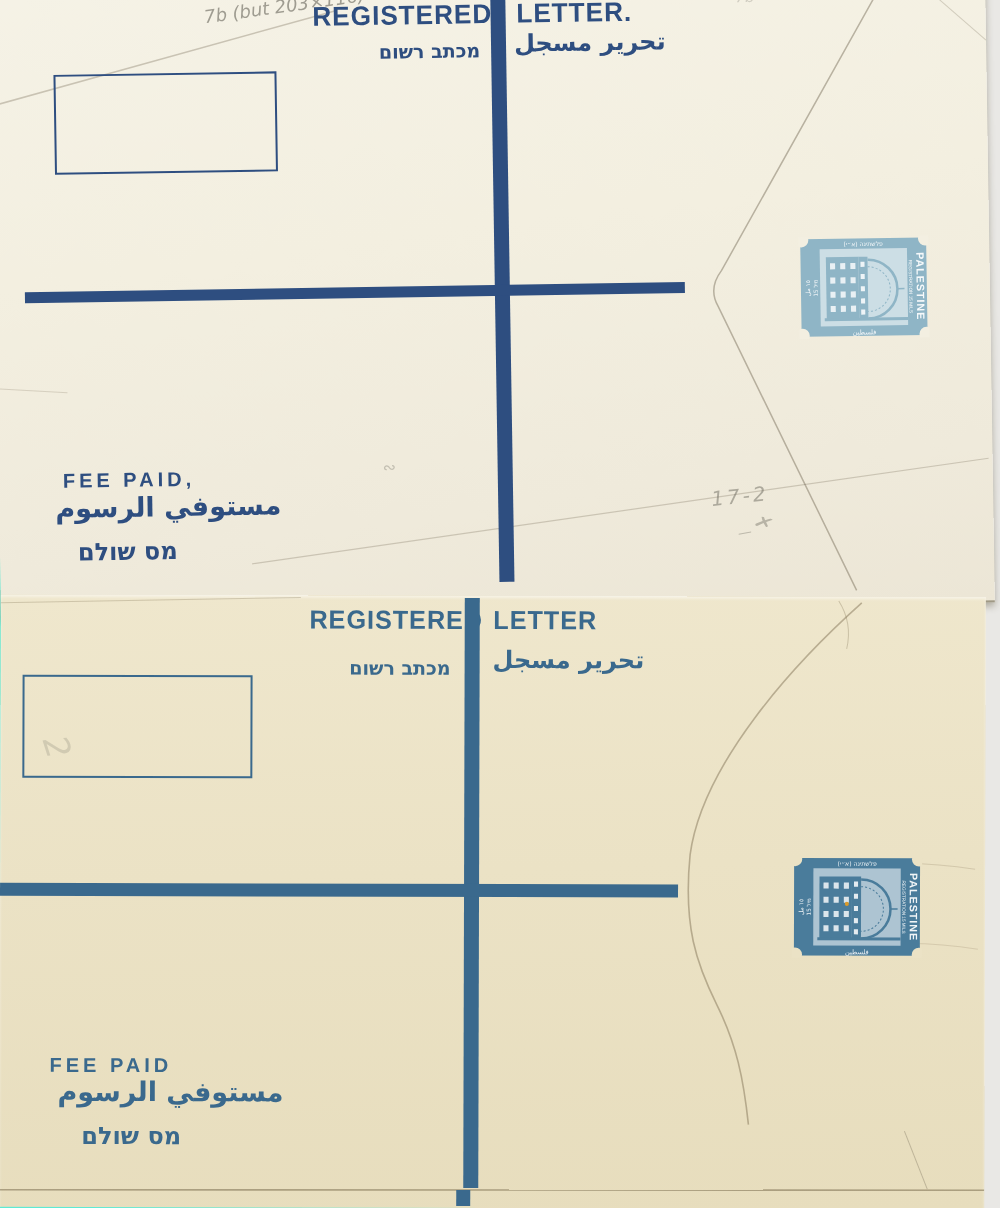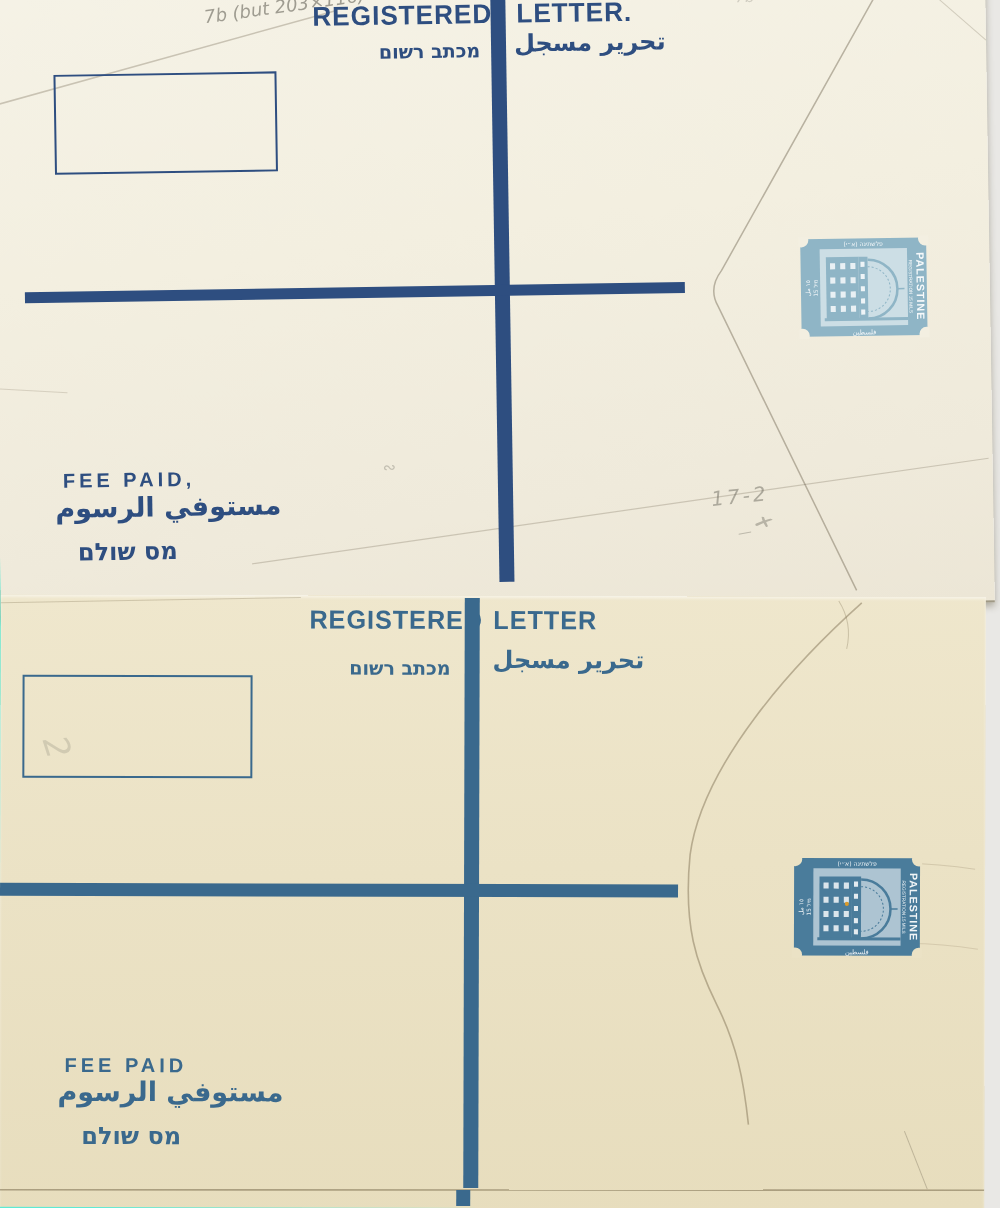--- a/index.html
+++ b/index.html
@@ -178,17 +178,17 @@
       <rect class="st-ink" x="25" y="80" width="82" height="3"></rect>
       <circle cx="54" cy="47" r="2" fill="#d99a2b"></circle>
       <text class="st-wtxt" font-size="10.5" font-weight="bold" letter-spacing="1" text-anchor="middle" transform="rotate(90 119 50)" x="119" y="53">PALESTINE</text>
       <text class="st-wtxt" font-size="4.6" text-anchor="middle" transform="rotate(90 110.5 50)" x="110.5" y="52">REGISTRATION 15 MILS</text>
       <text class="st-ws" font-size="6" text-anchor="middle" x="64" y="9.5">פלשתינה (א״י)</text>
       <text class="st-ws" font-size="6.5" text-anchor="middle" x="64" y="96.5">فلسطين</text>
       <text class="st-ws" font-size="6" text-anchor="middle" transform="rotate(-90 9 50)" x="9" y="52">١٥ مل</text>
       <text class="st-ws" font-size="5.5" text-anchor="middle" transform="rotate(-90 16.5 50)" x="16.5" y="52">15 מיל</text>
     </svg>
 
-    <div class="fee-en" style="left:65px;top:459px;">FEE PAID</div>
+    <div class="fee-en" style="left:50px;top:459px;">FEE PAID</div>
     <div class="fee-ar" style="left:58px;top:481px;" dir="rtl">مستوفي الرسوم</div>
     <div class="fee-he" style="left:82px;top:527px;" dir="rtl">מס שולם</div>
   </div>
 </div>
 
 </body></html>

